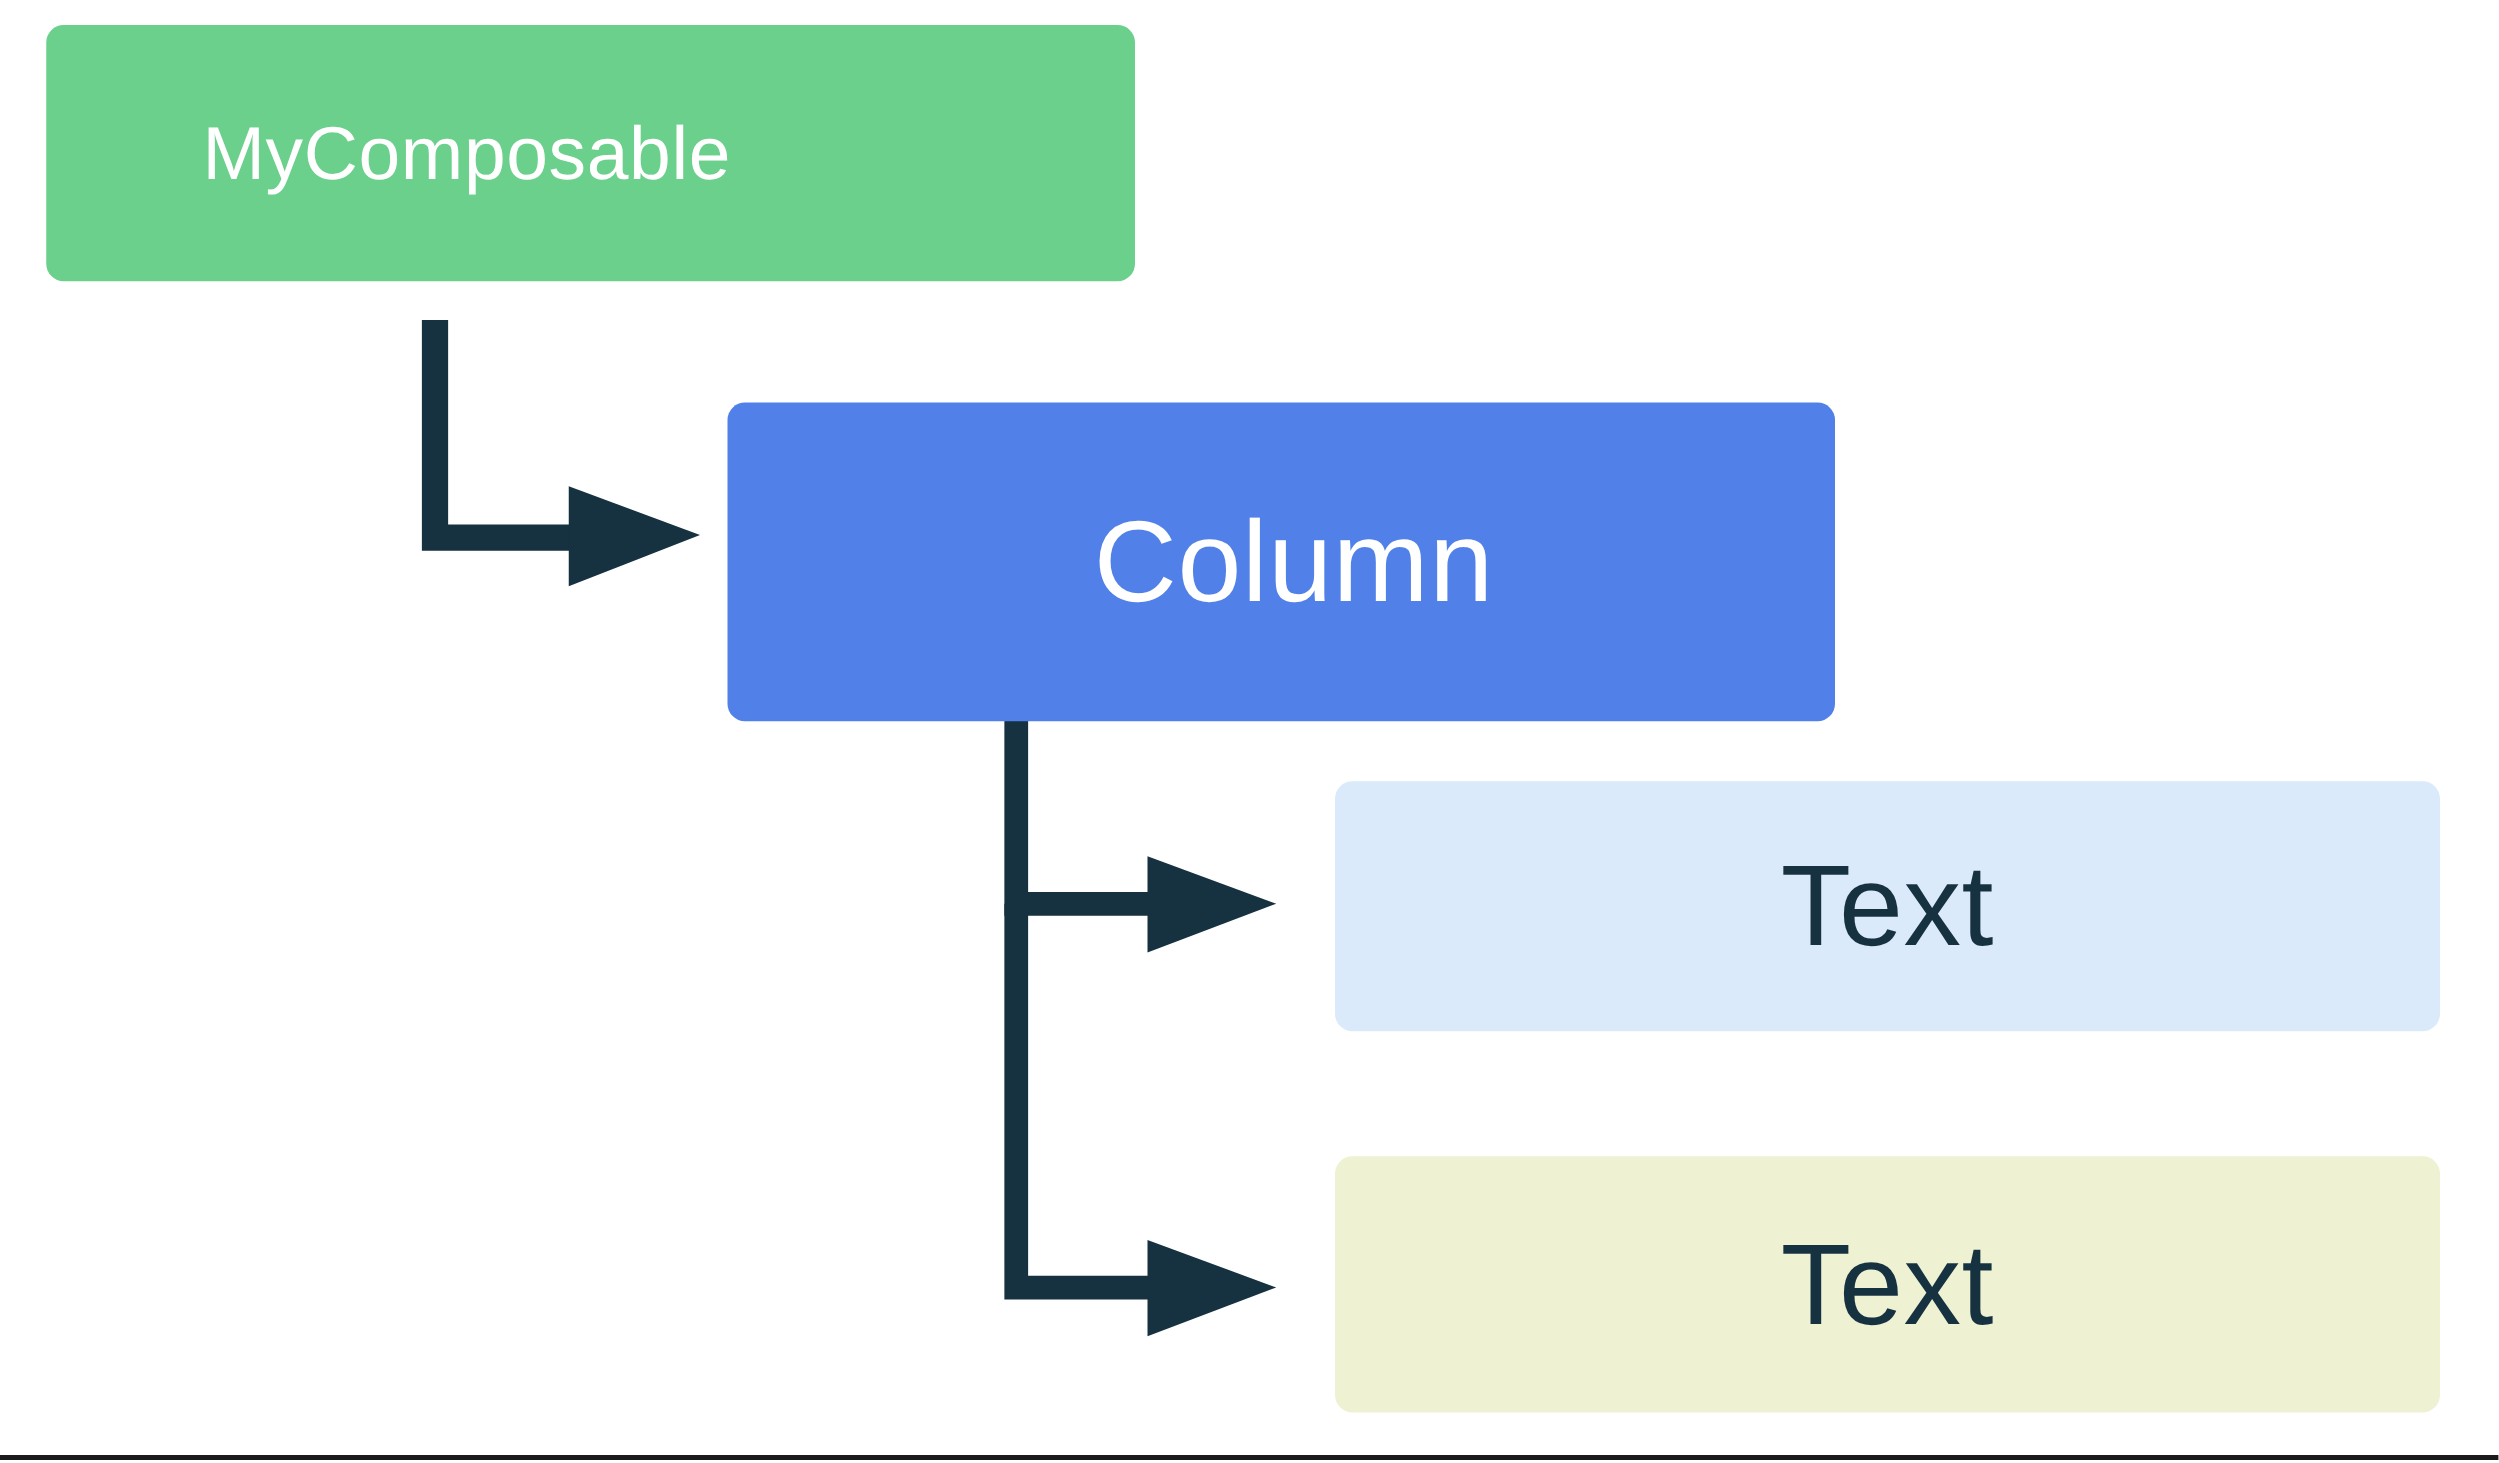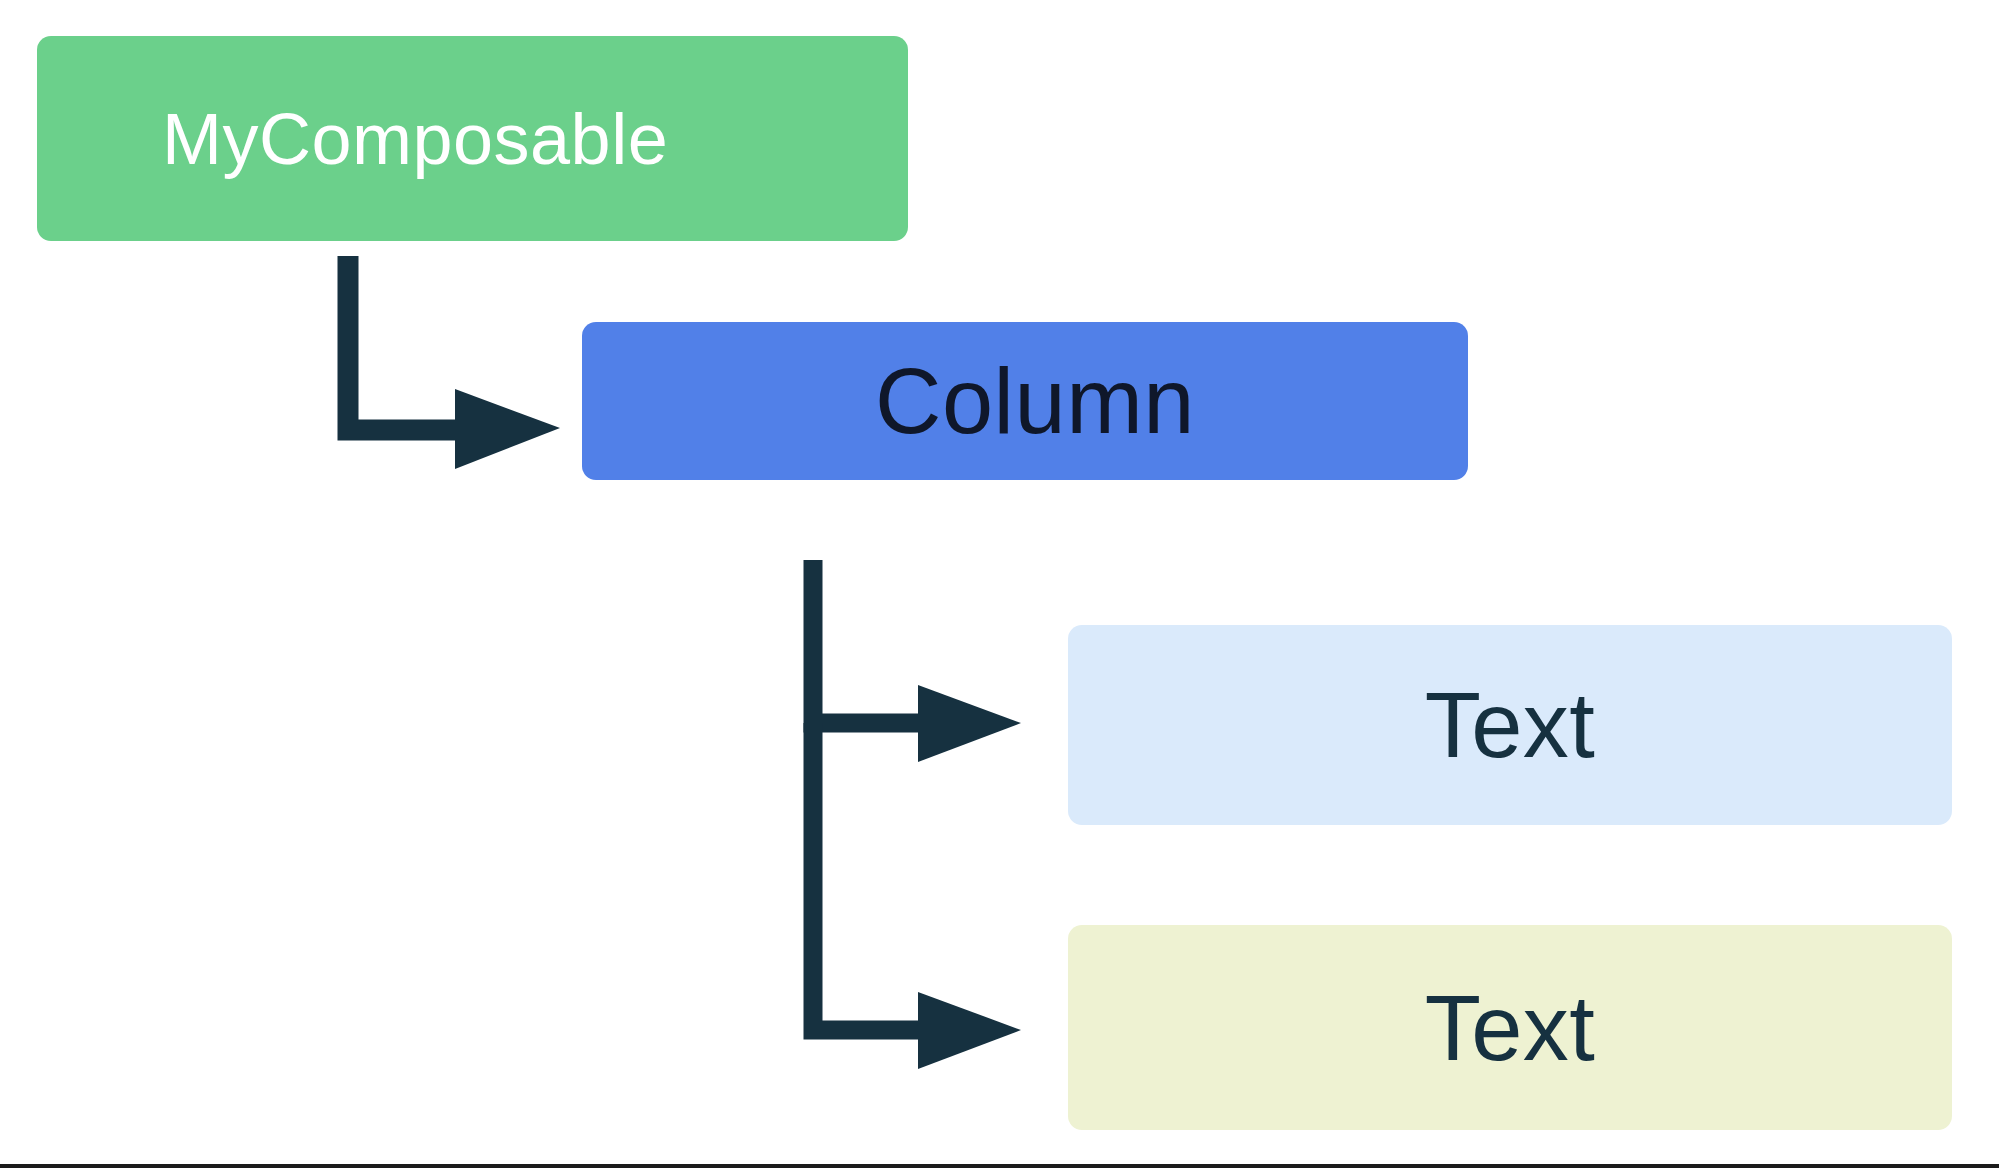--- a/index.html
+++ b/index.html
@@ -37,34 +37,33 @@
   }
 
   
   #node-root {
     left: 37px;
     top: 20px;
     width: 871px;
     height: 205px;
     background: #6BD08B;
     color: #ffffff;
-    font-size: 72px;
+    font-size: 60px;
     justify-content: flex-start;
     padding-left: 125px;
-    margin-top: 16px;
   }
 
   
   #node-column {
     left: 582px;
     top: 322px;
     width: 886px;
-    height: 158px;
+    height: 255px;
     background: #5180E8;
-    color: #0f172a;
+    color: #ffffff;
     font-size: 92px;
     padding-left: 20px;
   }
 
   
   #node-text-1 {
     left: 1068px;
     top: 625px;
     width: 884px;
     height: 200px;

